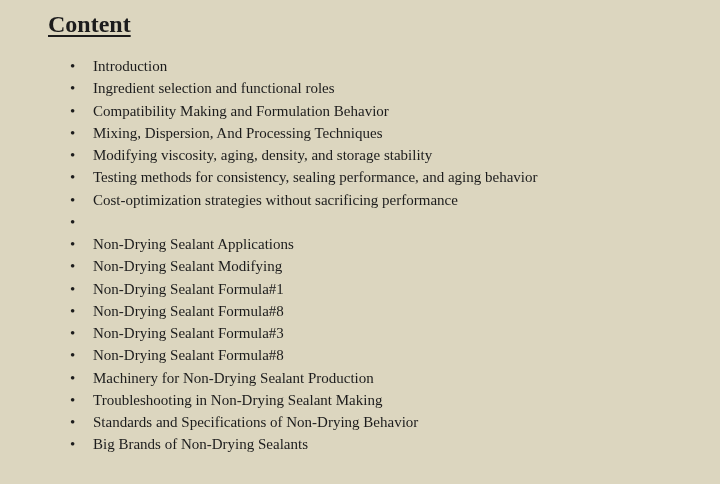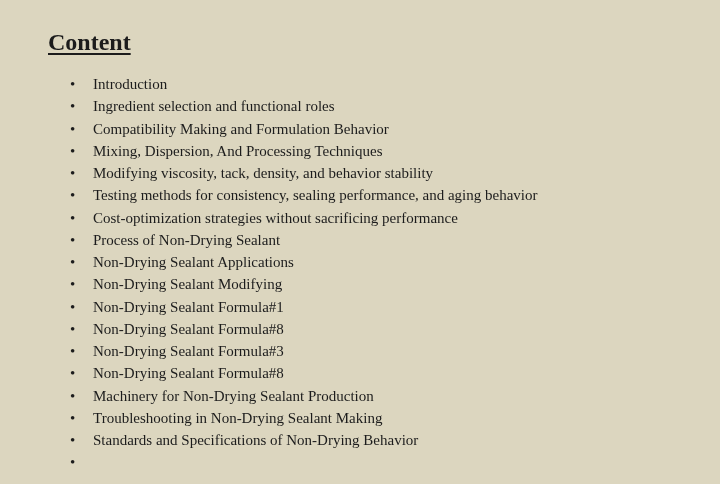--- a/index.html
+++ b/index.html
@@ -9,21 +9,20 @@
   body {
     width: 720px;
     height: 484px;
     overflow: hidden;
     position: relative;
     font-family: "Liberation Serif", serif;
   }
   .page {
     position: absolute;
     inset: 0;
-    margin-top: 18px;
   }
   .title {
     position: absolute;
     left: 48px;
     top: 11px;
     margin: 0;
     font-size: 24px;
     font-weight: bold;
     text-decoration: underline;
     text-decoration-thickness: 2px;
@@ -55,28 +54,28 @@
 </head>
 <body style="background: rgb(220, 214, 191); color: rgb(28, 28, 28);">
 
 <div class="page">
   <h1 class="title">Content</h1>
   <ul class="toc" id="toc-list">
       <li><span class="bullet">•</span><span>Introduction</span></li>
       <li><span class="bullet">•</span><span>Ingredient selection and functional roles</span></li>
       <li><span class="bullet">•</span><span>Compatibility Making and Formulation Behavior</span></li>
       <li><span class="bullet">•</span><span>Mixing, Dispersion, And Processing Techniques</span></li>
-      <li><span class="bullet">•</span><span>Modifying viscosity, tack, density, and behavior stability</span></li>
+      <li><span class="bullet">•</span><span>Modifying viscosity, aging, density, and storage stability</span></li>
       <li><span class="bullet">•</span><span>Testing methods for consistency, sealing performance, and aging behavior</span></li>
       <li><span class="bullet">•</span><span>Cost-optimization strategies without sacrificing performance</span></li>
-      <li><span class="bullet">•</span><span>Process of Non-Drying Sealant</span></li>
+      <li><span class="bullet">•</span></li>
       <li><span class="bullet">•</span><span>Non-Drying Sealant Applications</span></li>
       <li><span class="bullet">•</span><span>Non-Drying Sealant Modifying</span></li>
       <li><span class="bullet">•</span><span>Non-Drying Sealant Formula#1</span></li>
       <li><span class="bullet">•</span><span>Non-Drying Sealant Formula#8</span></li>
       <li><span class="bullet">•</span><span>Non-Drying Sealant Formula#3</span></li>
       <li><span class="bullet">•</span><span>Non-Drying Sealant Formula#8</span></li>
       <li><span class="bullet">•</span><span>Machinery for Non-Drying Sealant Production</span></li>
       <li><span class="bullet">•</span><span>Troubleshooting in Non-Drying Sealant Making</span></li>
       <li><span class="bullet">•</span><span>Standards and Specifications of Non-Drying Behavior</span></li>
-      <li><span class="bullet">•</span></li>
+      <li><span class="bullet">•</span><span>Big Brands of Non-Drying Sealants</span></li>
     </ul>
 </div>
 
 </body></html>

